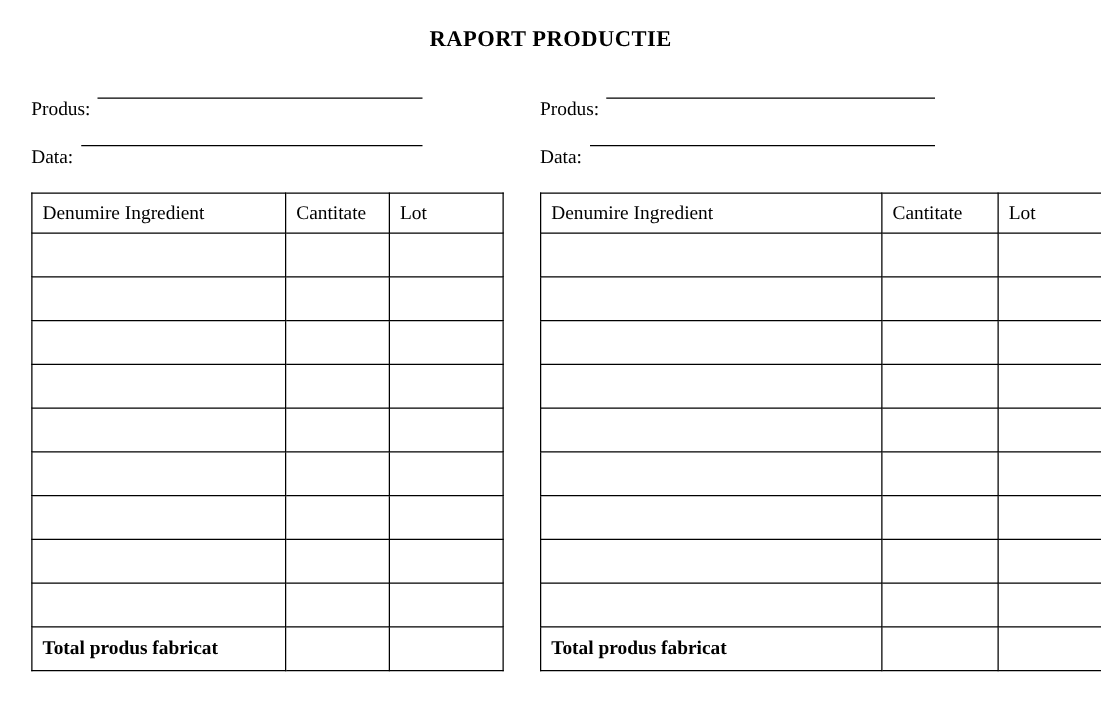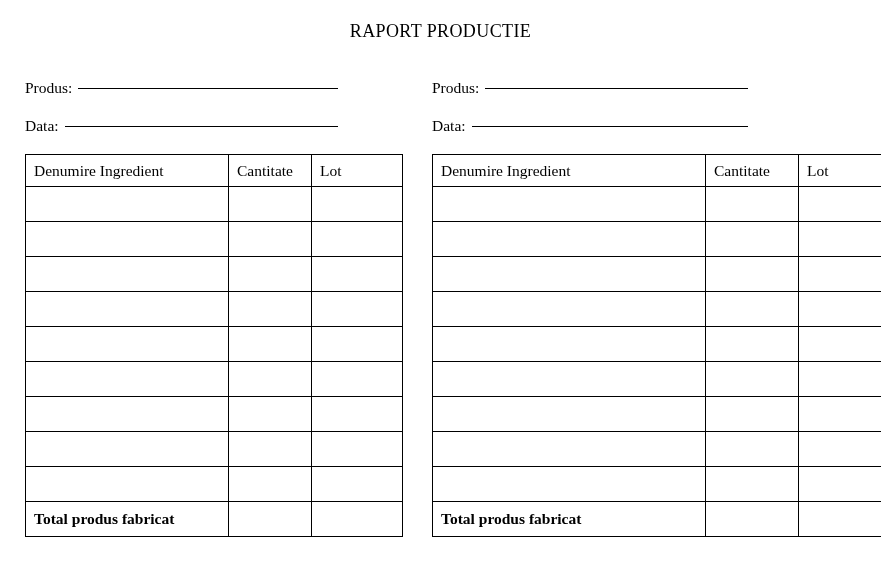--- a/index.html
+++ b/index.html
@@ -6,34 +6,34 @@
   body {
     width: 881px; height: 578px;
     background: #ffffff;
     color: #000000;
     font-family: "Liberation Serif", serif;
     overflow: hidden;
   }
   .doc-title {
     padding-top: 21px;
     text-align: center;
-    font-weight: normal;
+    font-weight: bold;
     font-size: 18px;
     letter-spacing: 0.4px;
   }
   .panels {
     display: flex;
     margin: 36px 0 0 25px;
   }
   .panel { width: 348px; }
   .panel-right { margin-left: 59px; width: 425px; }
 
   .field-line {
     display: flex;
-    align-items: center;
+    align-items: flex-start;
     width: 313px;
     height: 20px;
     line-height: 20px;
     font-size: 15.5px;
     margin-bottom: 18px;
   }
   .panel-right .field-line { width: 316px; }
   .field-label { white-space: nowrap; }
   .fill-line {
     flex: 1;

